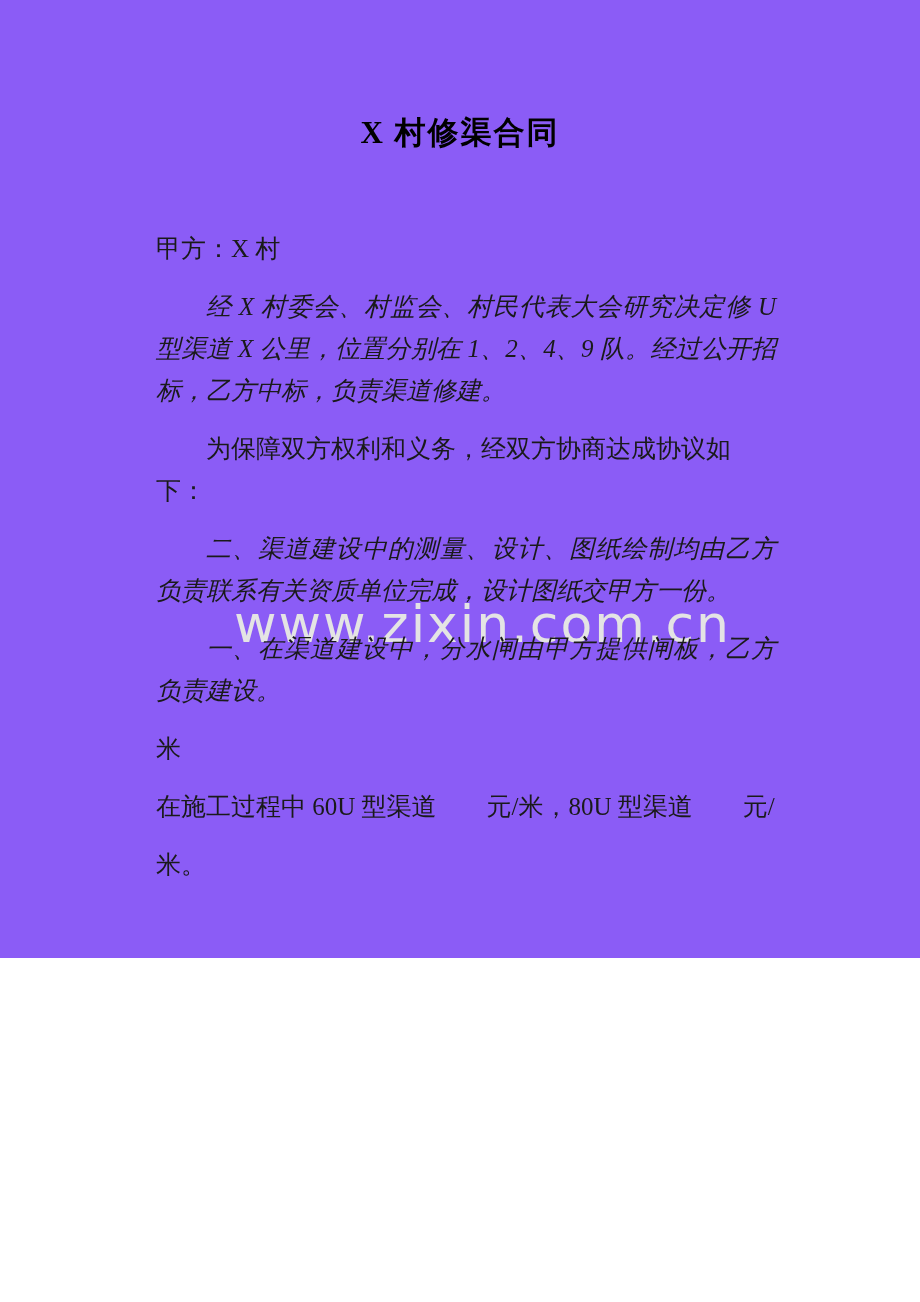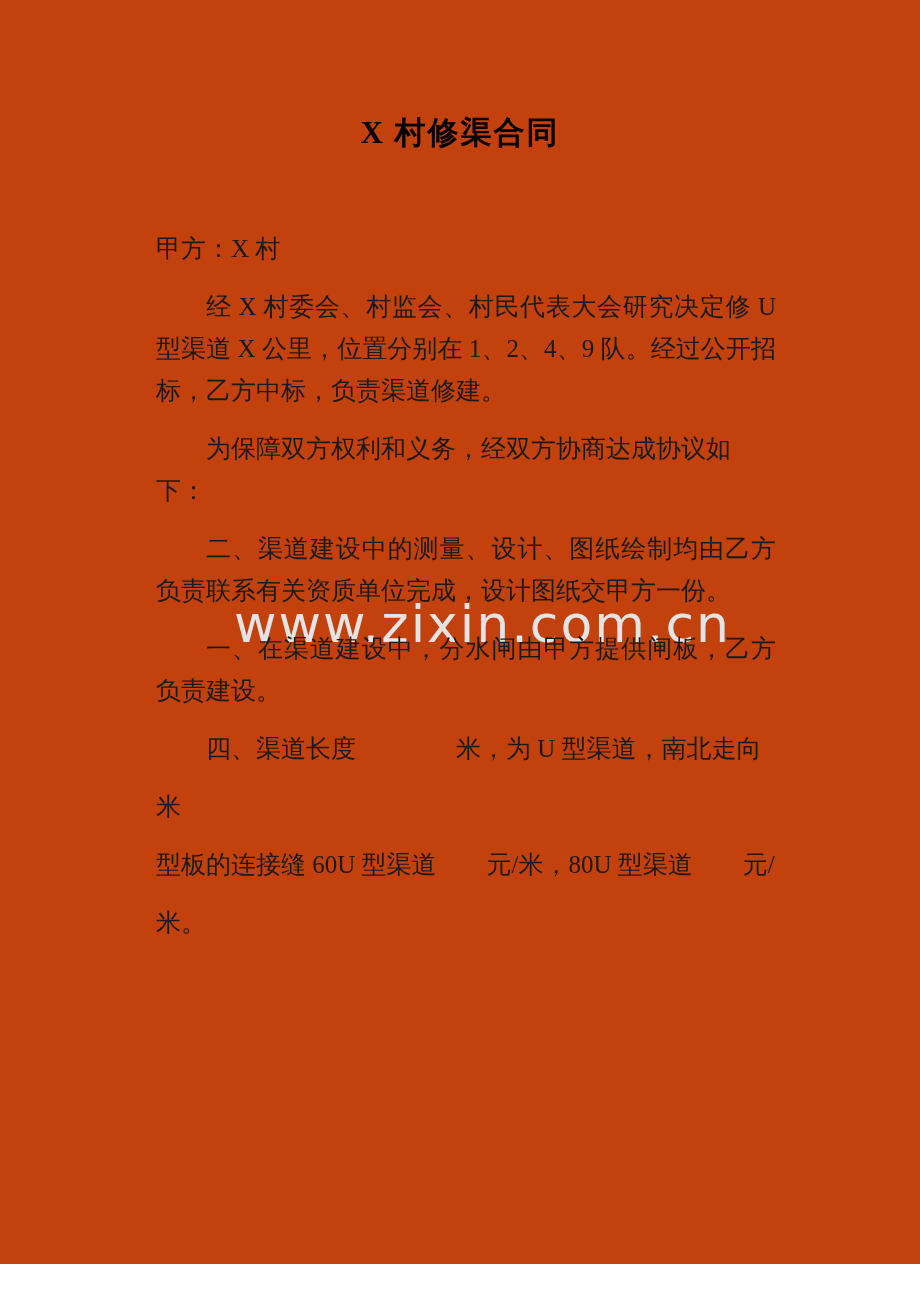--- a/index.html
+++ b/index.html
@@ -3,22 +3,22 @@
 <meta charset="utf-8">
 <style>
   html, body {
     margin: 0;
     padding: 0;
     background: #ffffff;
   }
   .page {
     position: relative;
     width: 920px;
-    height: 1264px;
-    background: #c2410c;
+    height: 958px;
+    background: #8b5cf6;
     overflow: hidden;
     font-family: "Liberation Serif", "DejaVu Serif", serif;
   }
   .doc-title {
     position: absolute;
     top: 112px;
     left: 0;
     width: 920px;
     margin: 0;
     text-align: center;
@@ -53,20 +53,21 @@
   }
   .doc-body p {
     margin: 16px;
     padding: 0;
   }
   .doc-body p.indent {
     text-indent: 2em;
   }
   .doc-body p.justify {
     text-align: justify;
+    font-style: italic;
   }
   .doc-body p.nowrap {
     white-space: nowrap;
   }
   .doc-body p.gap-before {
     margin-top: 18px;
   }
 </style>
 </head>
 <body>
@@ -75,18 +76,17 @@
   <h1 class="doc-title">X 村修渠合同</h1>
 
   <div class="watermark">www.zixin.com.cn</div>
 
   <div class="doc-body">
       <p>甲方：X 村</p>
       <p class="indent justify">经 X 村委会、村监会、村民代表大会研究决定修 U 型渠道 X 公里，位置分别在 1、2、4、9 队。经过公开招标，乙方中标，负责渠道修建。</p>
       <p class="indent">为保障双方权利和义务，经双方协商达成协议如下：</p>
       <p class="indent justify">二、渠道建设中的测量、设计、图纸绘制均由乙方负责联系有关资质单位完成，设计图纸交甲方一份。</p>
       <p class="indent justify">一、在渠道建设中，分水闸由甲方提供闸板，乙方负责建设。</p>
-      <p class="indent nowrap">四、渠道长度　　　　米，为 U 型渠道，南北走向</p>
       <p>米</p>
-      <p class="nowrap">型板的连接缝 60U 型渠道　　元/米，80U 型渠道　　元/</p>
+      <p class="nowrap">在施工过程中 60U 型渠道　　元/米，80U 型渠道　　元/</p>
       <p>米。</p>
     </div>
 </div>
 
 </body></html>

